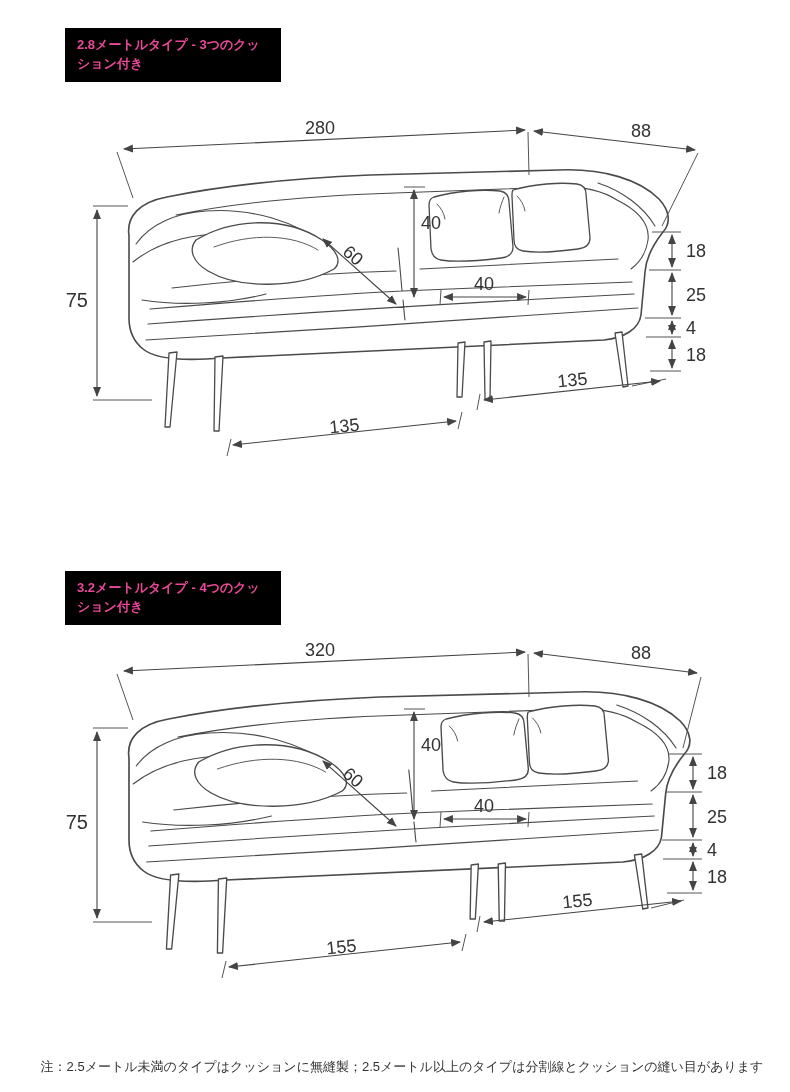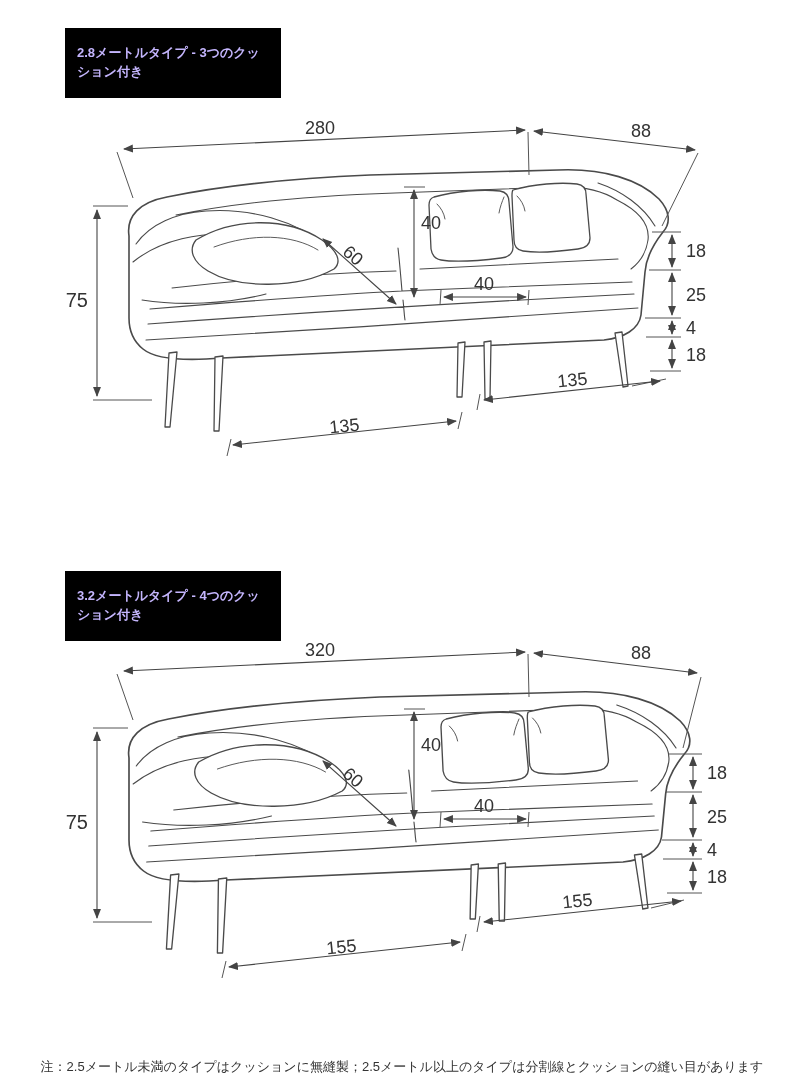--- a/index.html
+++ b/index.html
@@ -8,25 +8,25 @@
     width:790px;height:1092px;
     background:#fff;
     font-family:"Liberation Sans","DejaVu Sans",sans-serif;
     overflow:hidden;
   }
   .section-label{
     position:absolute;
     left:65px;
     width:192px;
     background:#000;
-    color:#c4b5fd;
+    color:#ec4899;
     font-size:13px;
     font-weight:bold;
     line-height:1.45;
-    padding:16px 12px;
+    padding:8px 12px;
     z-index:2;
   }
   .diagram{position:absolute;left:0;z-index:1;}
   .diagram text{
     font-family:"Liberation Sans","DejaVu Sans",sans-serif;
     fill:#333;
     font-size:18px;
   }
   .diagram text.big{font-size:20px;}
   .dim-line{stroke:#444;stroke-width:1.1;}

